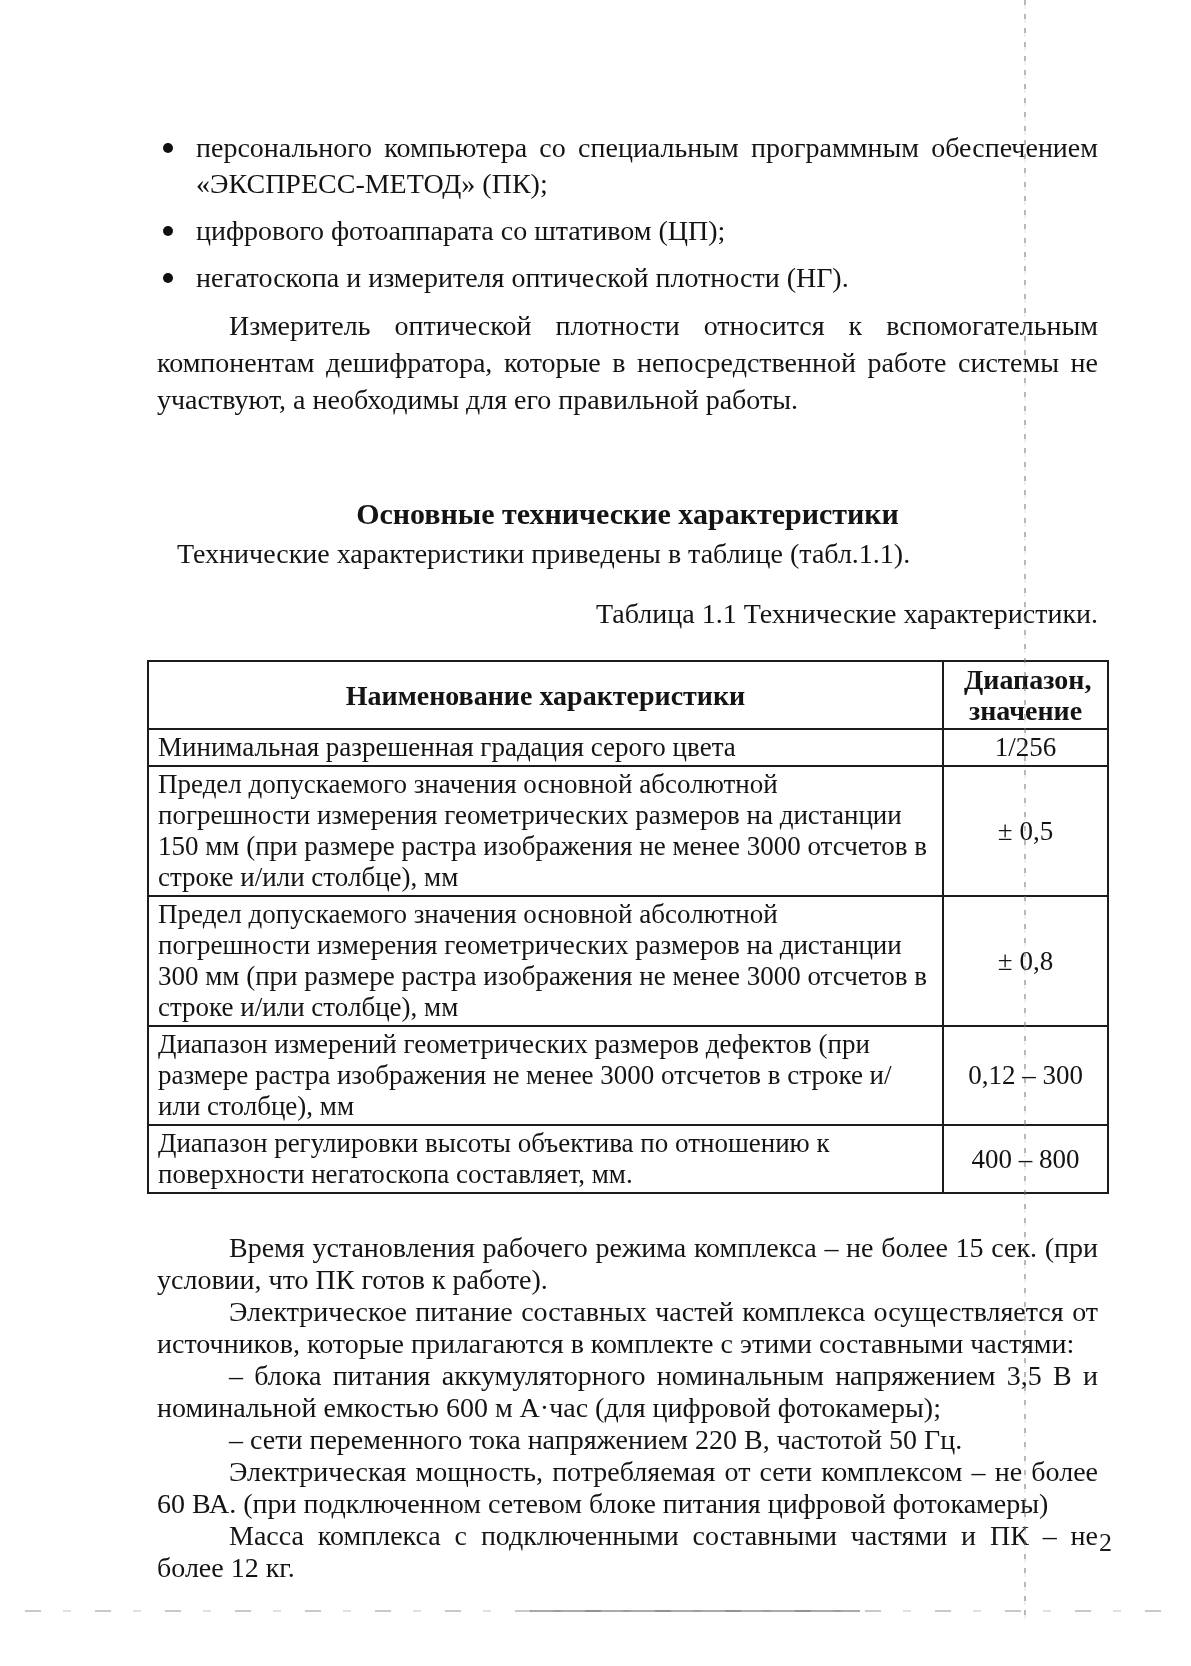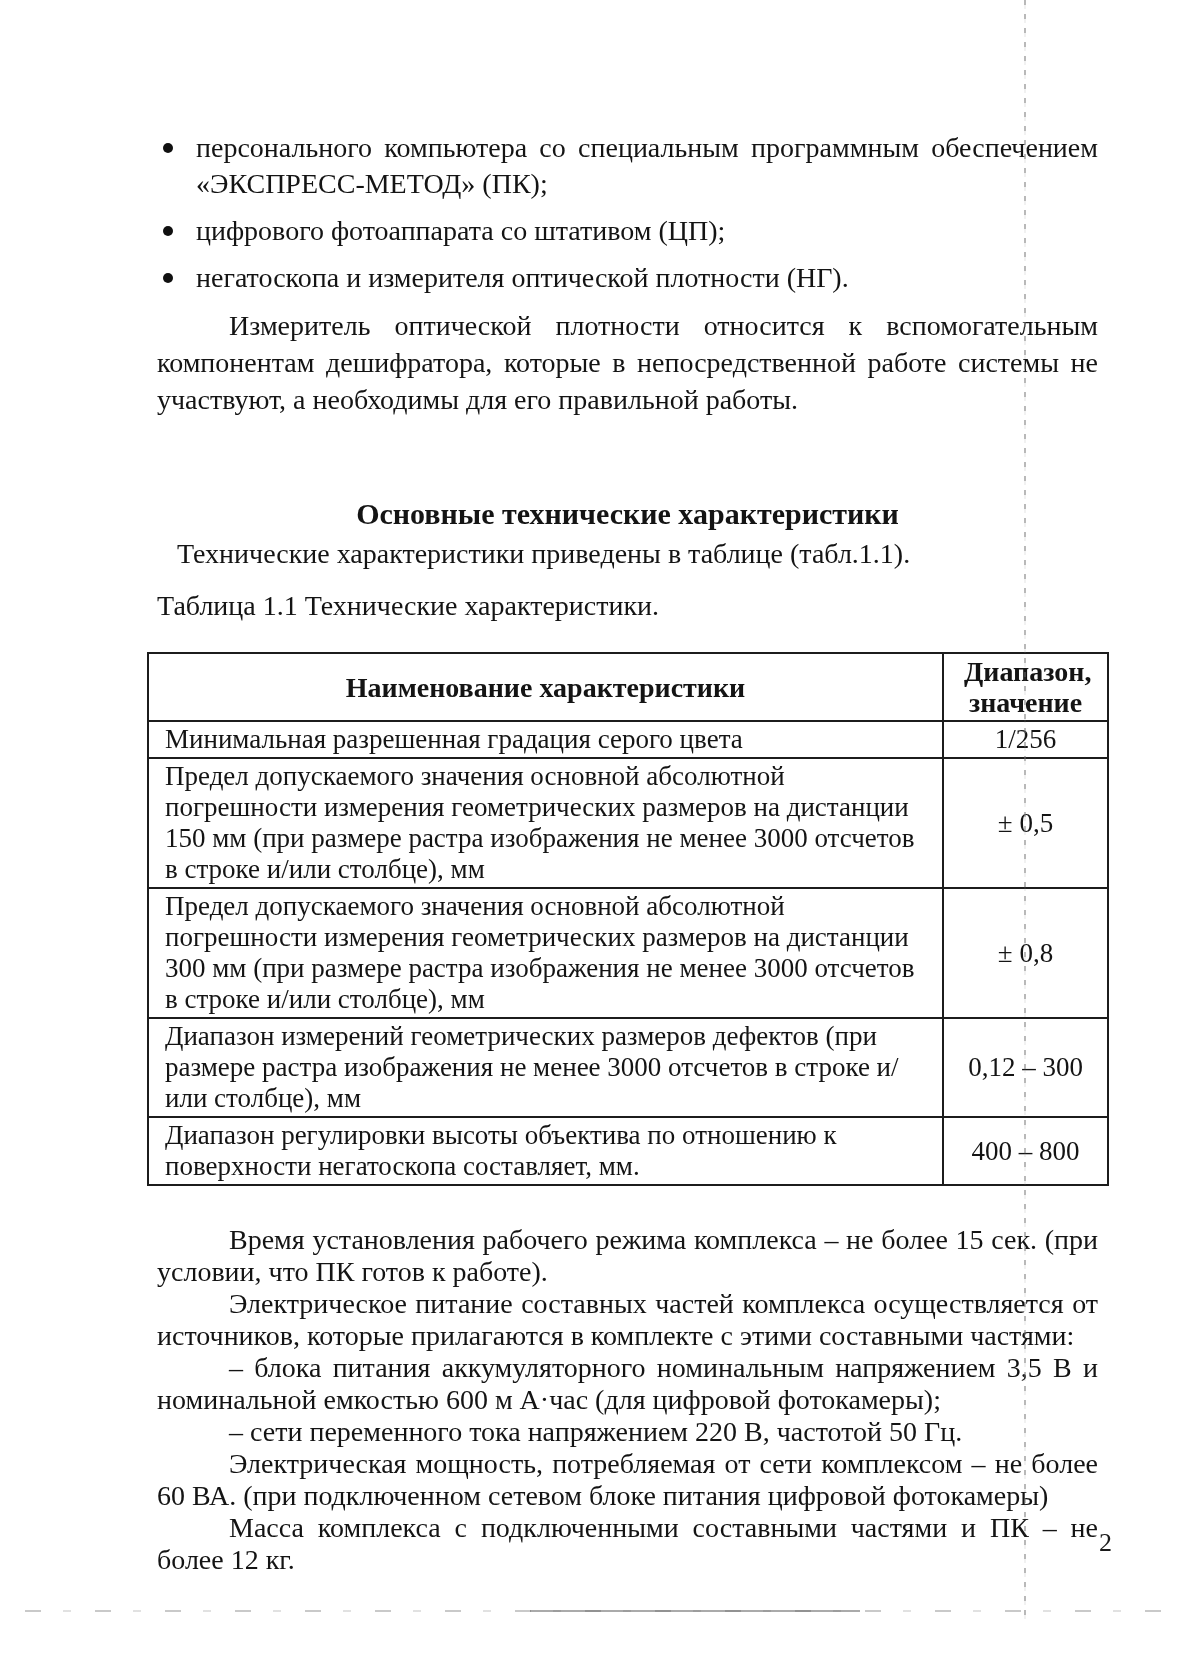--- a/index.html
+++ b/index.html
@@ -42,21 +42,21 @@
   .intro-para { line-height:37px; margin-top:3px; }
   .first-body-para { margin-top:38px; }
   
   .section-heading {
     margin-top:78px;
     font-size:30px; font-weight:bold;
     text-align:center;
     line-height:36px;
   }
   .section-subheading { margin-top:4px; line-height:36px;margin-left:20px; }
-  .table-caption { margin-top:16px; line-height:36px; }
+  .table-caption { margin-top:24px; line-height:36px; text-align:right; }
   
   table.chars {
     margin-top:28px;
     margin-left:-10px;
     width:960px;
     border-collapse:collapse;
     table-layout:fixed;
     font-size:27px;
   }
   table.chars th, table.chars td {
@@ -64,21 +64,21 @@
     line-height:31px;
     vertical-align:middle;
   }
   table.chars th {
     font-weight:bold; text-align:center;
     padding:2px 20px;
     font-size:28px;
   }
   col.c-name { width:795px; }
   col.c-val  { width:165px; }
-  td.cell-name { padding:2px 10px 2px 16px; text-align:left; }
+  td.cell-name { padding:2px 10px 2px 9px; text-align:left; }
   td.cell-val  { padding:2px 17px; text-align:center; }
   
   .page-number {
     position:absolute;
     top:1528px; right:79px;
     font-size:26px;
     font-family:"Liberation Serif","DejaVu Serif",serif;
     color:#1a1a1a;
   }
   

